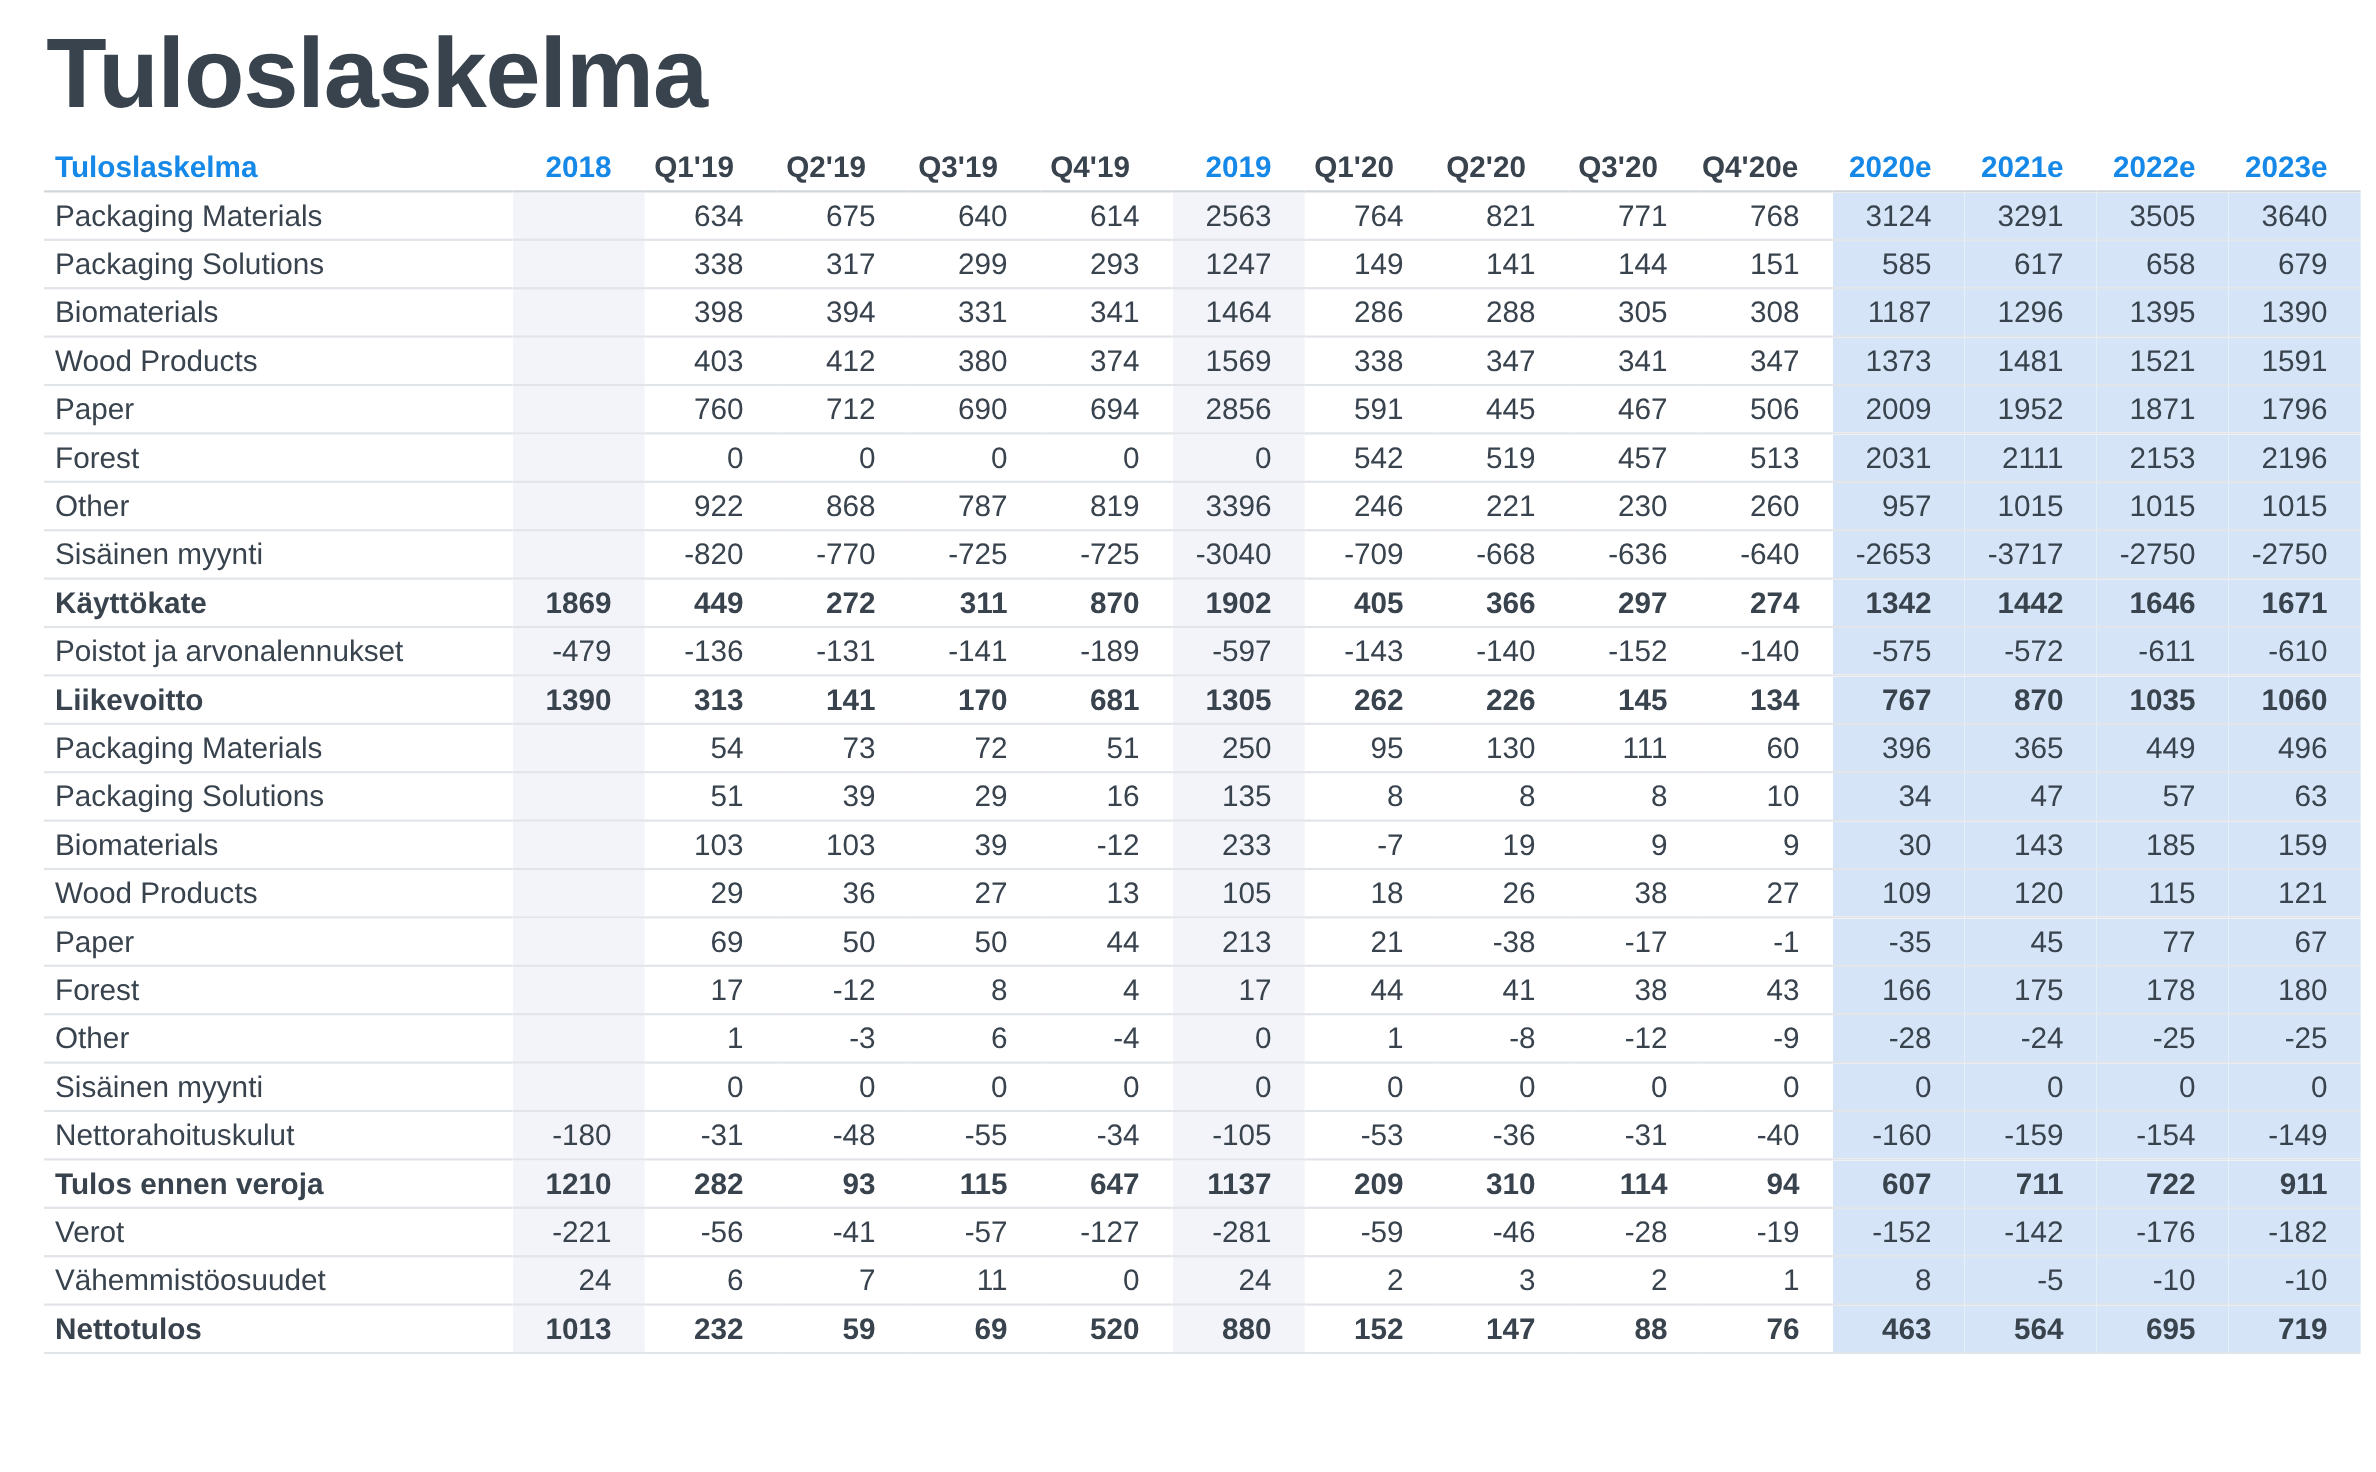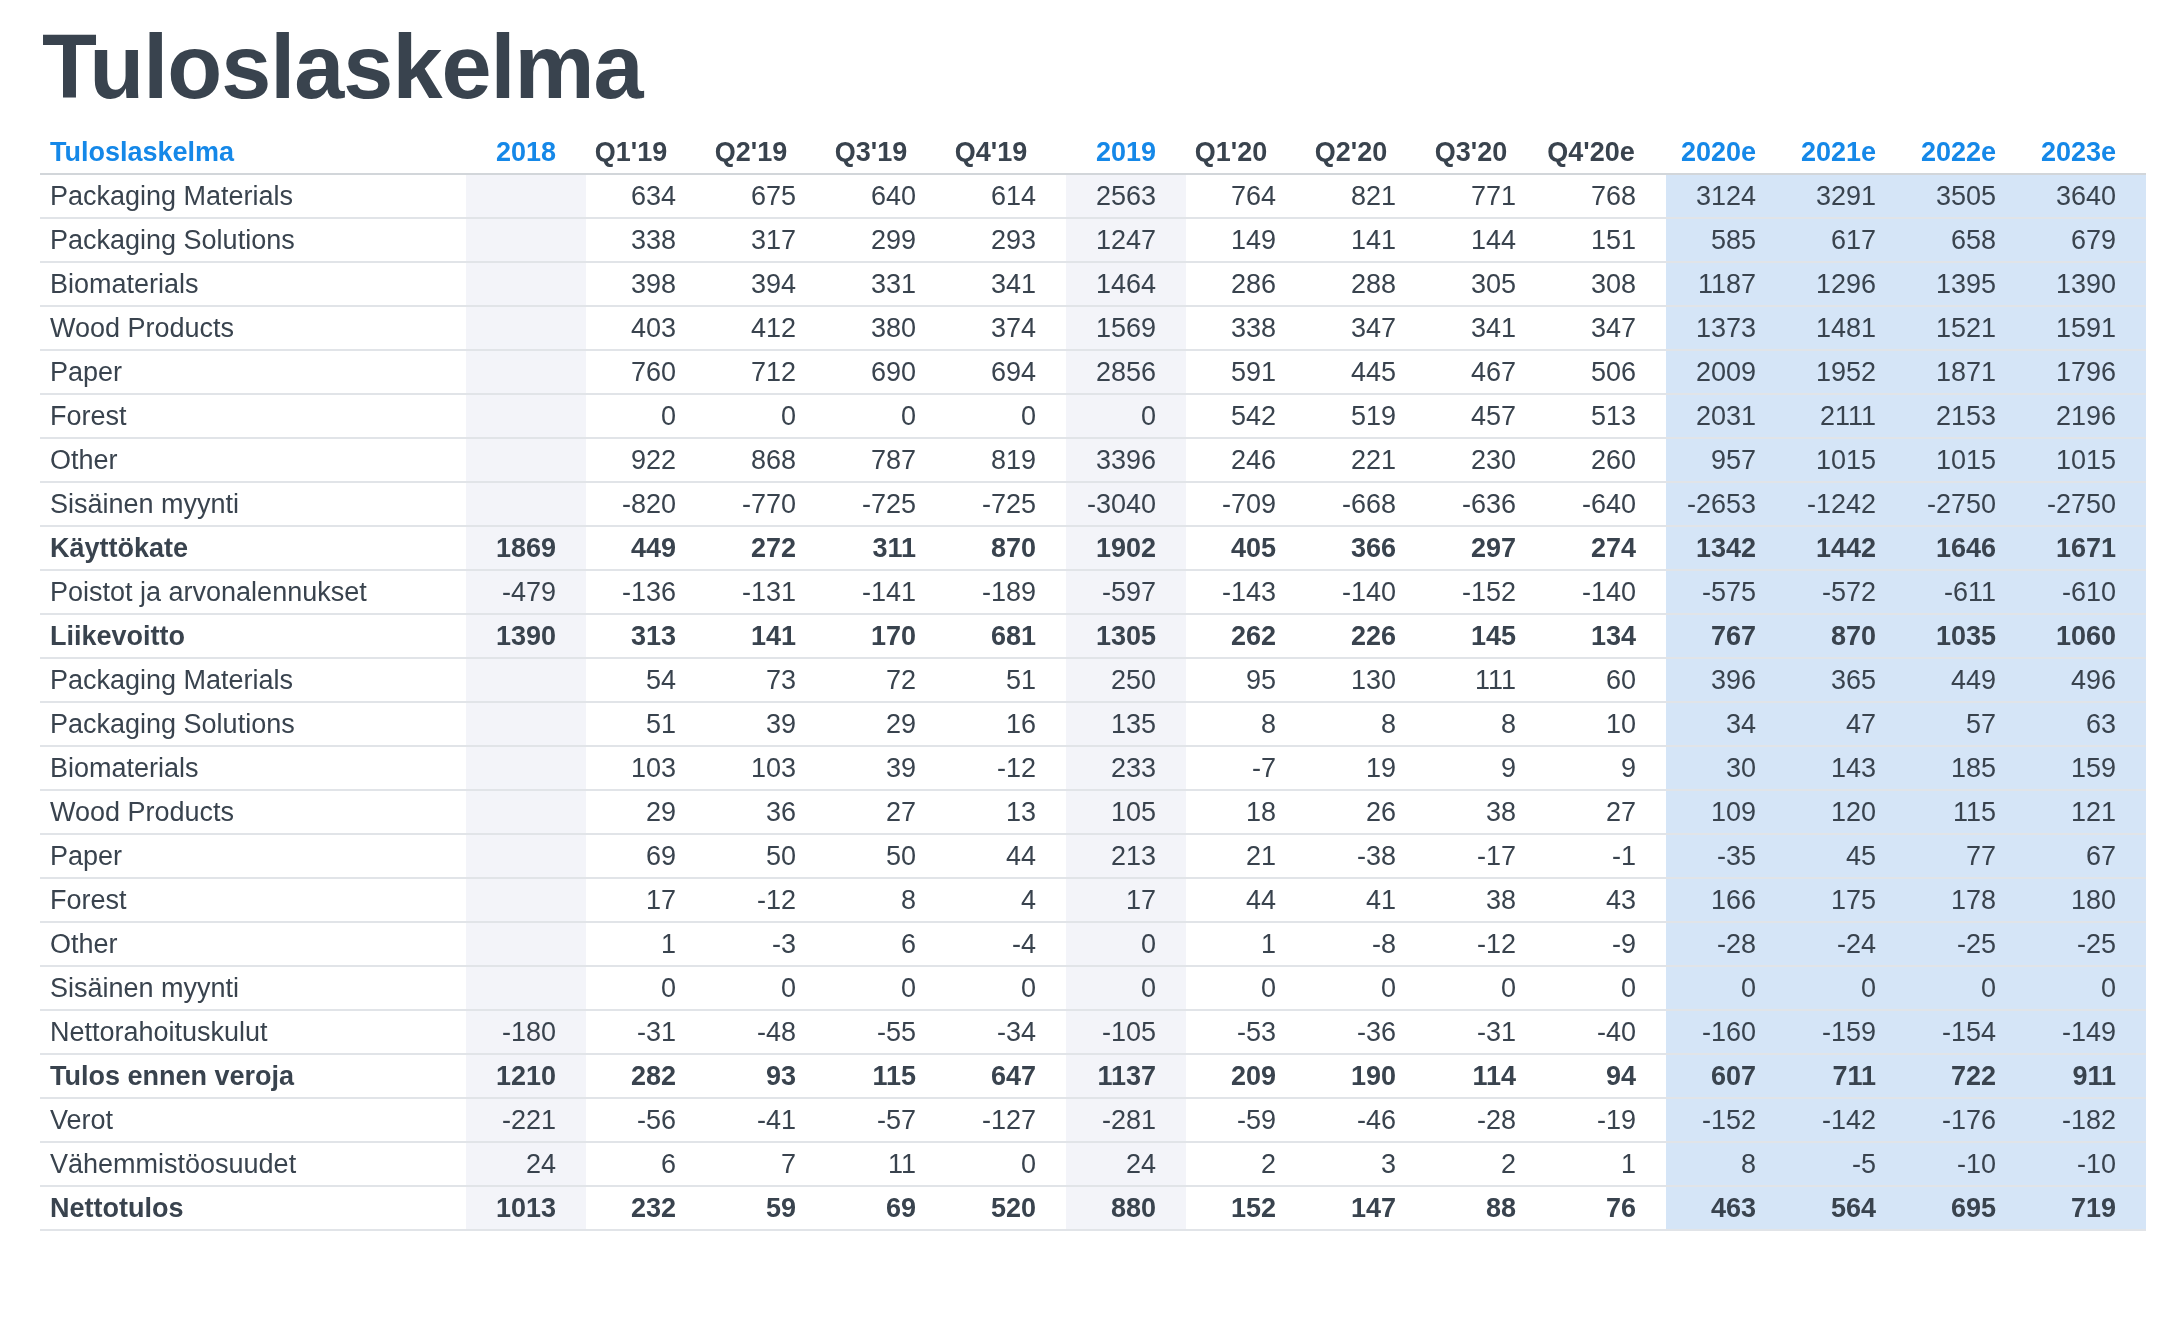--- a/index.html
+++ b/index.html
@@ -234,21 +234,21 @@
           <td class="c-qtr">-820</td>
           <td class="c-qtr">-770</td>
           <td class="c-qtr">-725</td>
           <td class="c-qtr">-725</td>
           <td class="c-annual">-3040</td>
           <td class="c-qtr">-709</td>
           <td class="c-qtr">-668</td>
           <td class="c-qtr">-636</td>
           <td class="c-qtr">-640</td>
           <td class="c-est">-2653</td>
-          <td class="c-est">-1242</td>
+          <td class="c-est">-3717</td>
           <td class="c-est">-2750</td>
           <td class="c-est">-2750</td>
         </tr>
         <tr class="bold">
           <td class="c-label">Käyttökate</td>
           <td class="c-annual">1869</td>
           <td class="c-qtr">449</td>
           <td class="c-qtr">272</td>
           <td class="c-qtr">311</td>
           <td class="c-qtr">870</td>
@@ -451,21 +451,21 @@
         </tr>
         <tr class="bold">
           <td class="c-label">Tulos ennen veroja</td>
           <td class="c-annual">1210</td>
           <td class="c-qtr">282</td>
           <td class="c-qtr">93</td>
           <td class="c-qtr">115</td>
           <td class="c-qtr">647</td>
           <td class="c-annual">1137</td>
           <td class="c-qtr">209</td>
-          <td class="c-qtr">190</td>
+          <td class="c-qtr">310</td>
           <td class="c-qtr">114</td>
           <td class="c-qtr">94</td>
           <td class="c-est">607</td>
           <td class="c-est">711</td>
           <td class="c-est">722</td>
           <td class="c-est">911</td>
         </tr>
         <tr>
           <td class="c-label">Verot</td>
           <td class="c-annual">-221</td>

